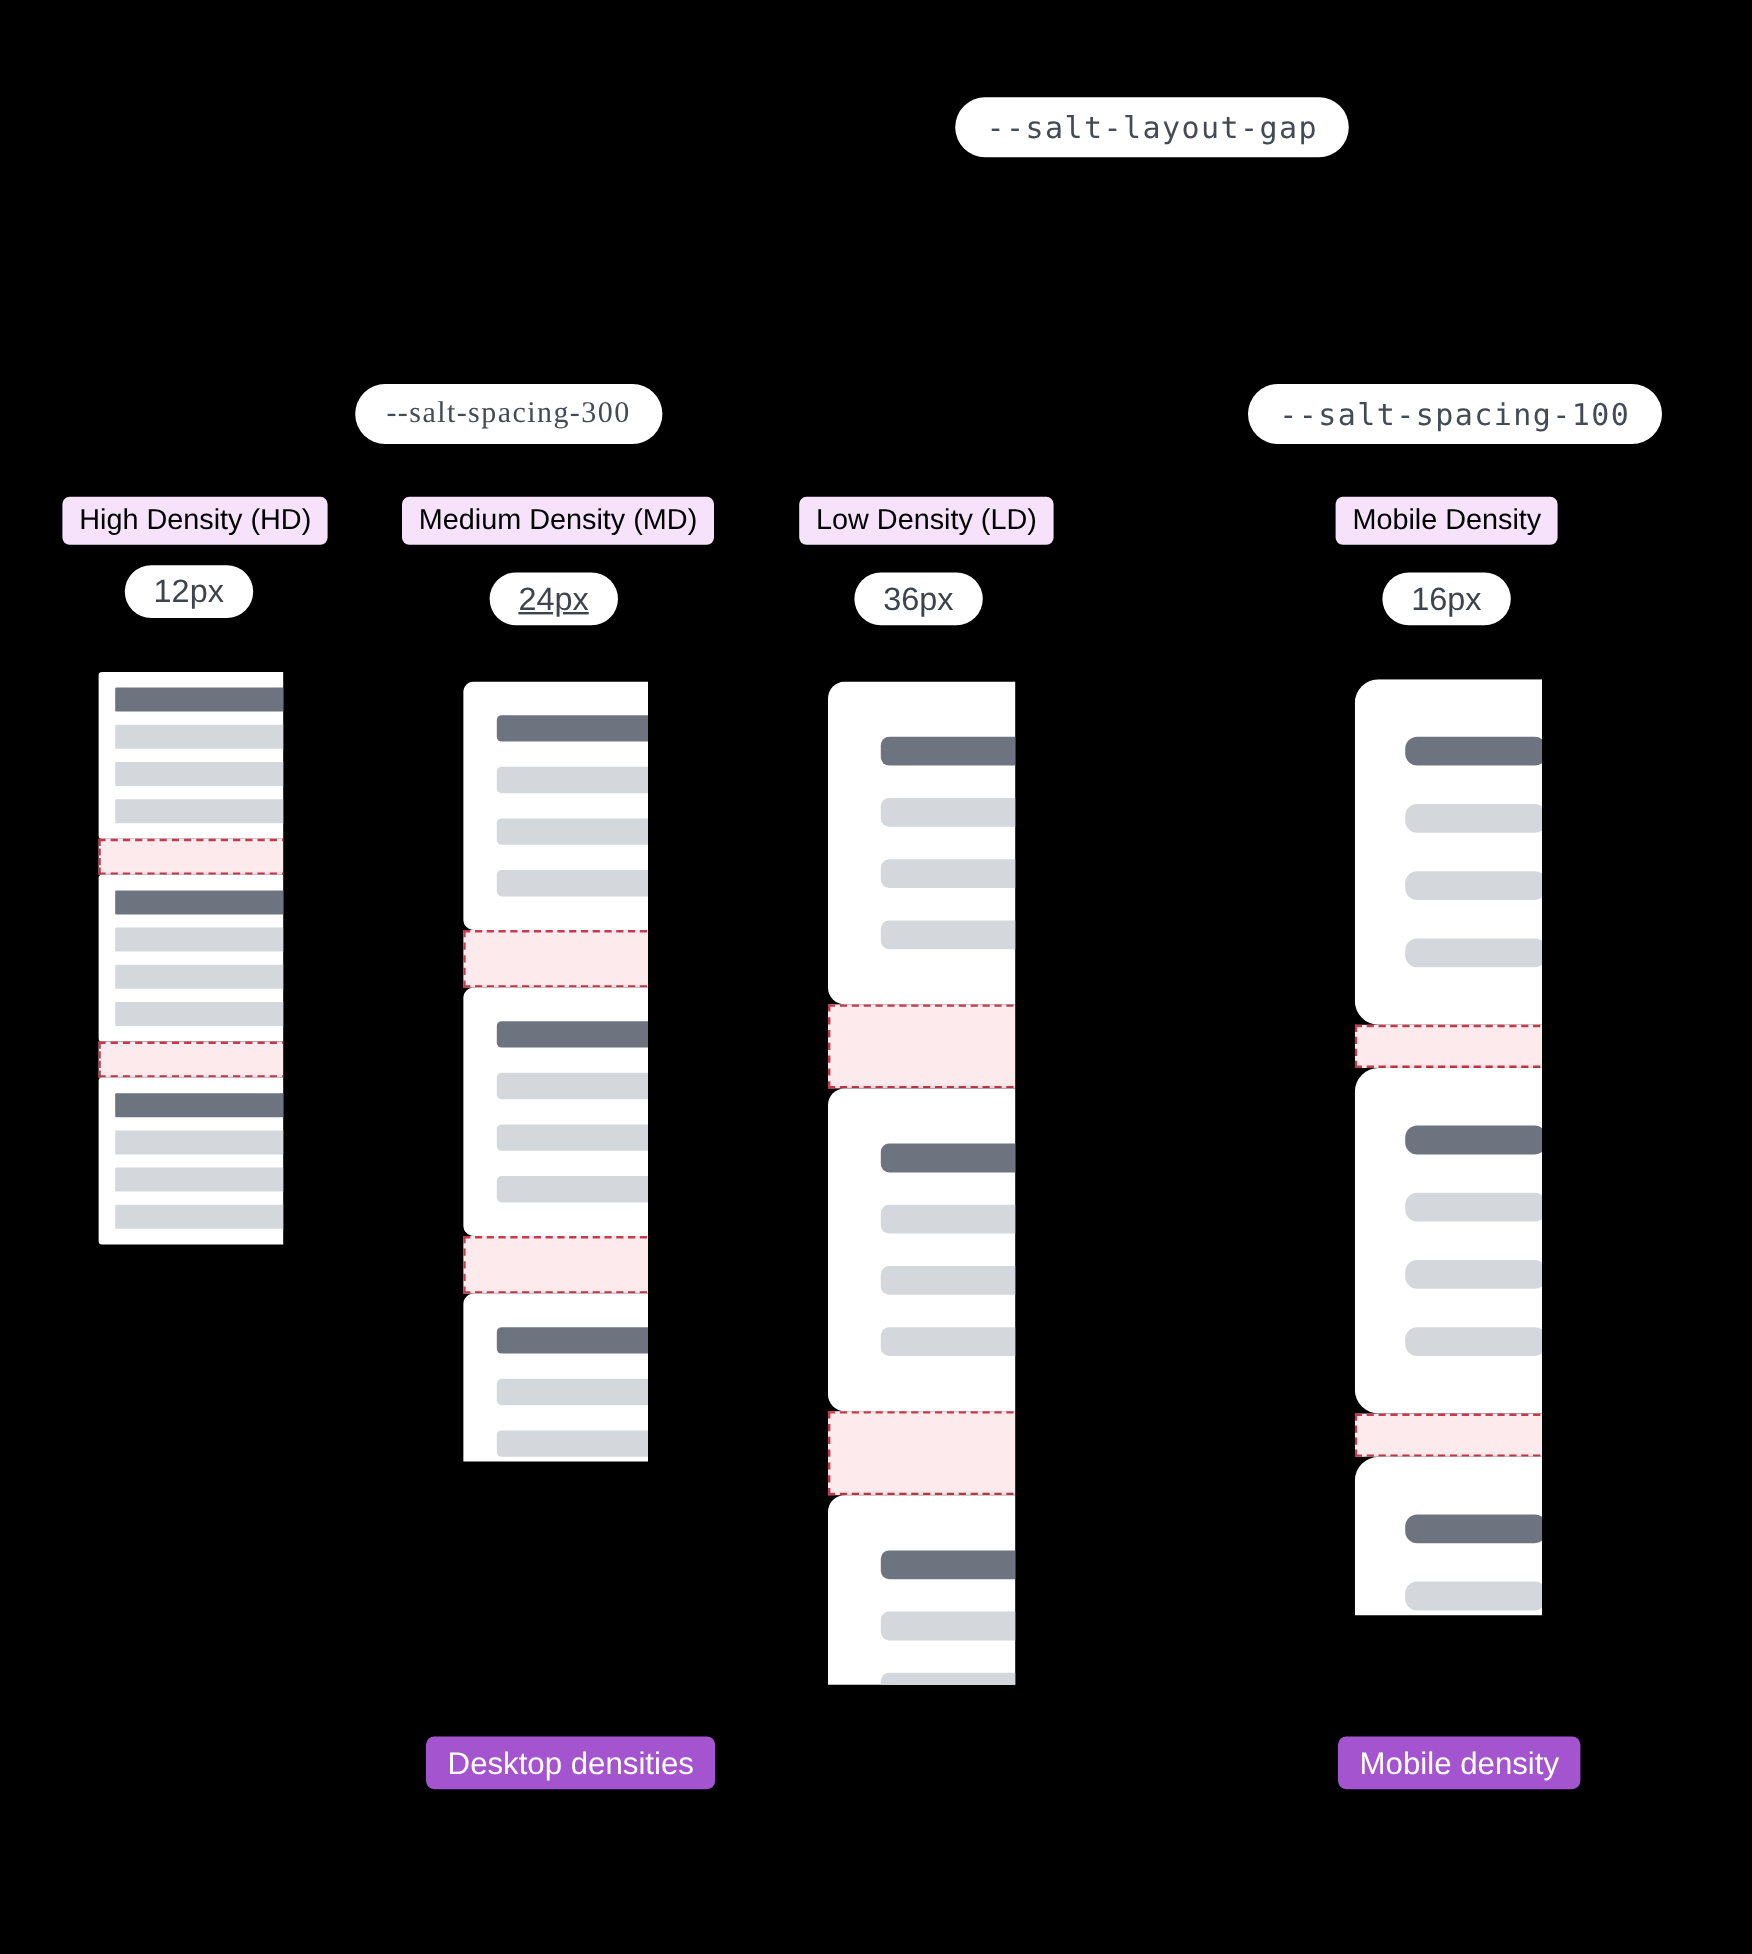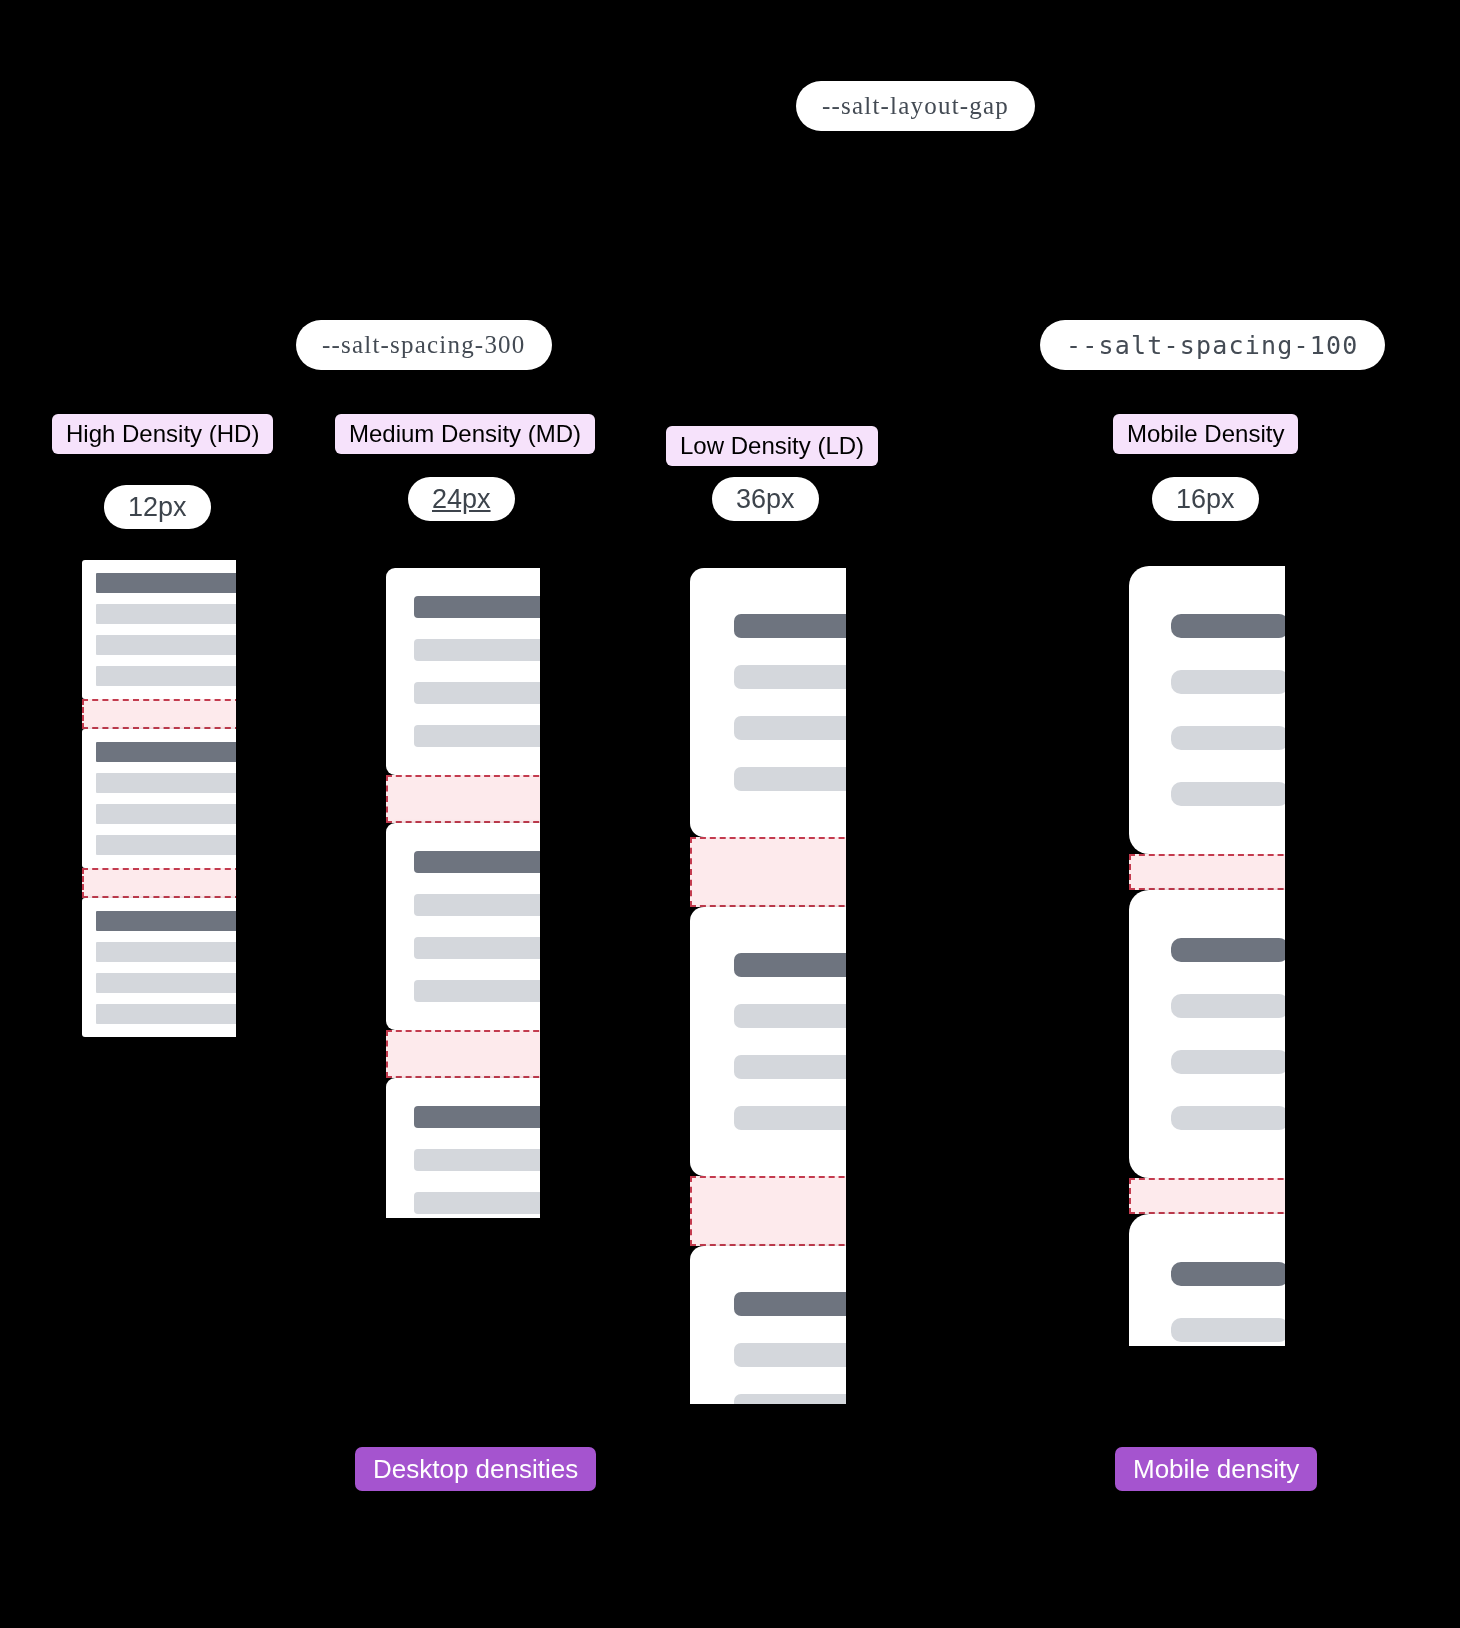--- a/index.html
+++ b/index.html
@@ -143,35 +143,35 @@
 
   
   .mb .card   { border-radius: 20px; padding: 48px 0; }
   .mb .bar    { height: 24px; border-radius: 10px; margin-bottom: 32px; }
   .mb .bar:last-child { margin-bottom: 0; }
   .mb .gap-band { height: 36px; }
 </style>
 </head>
 <body>
 
-<div class="token-pill" style="left:796px; top:81px;font-family:Liberation Serif, serif;">--salt-layout-gap</div>
+<div class="token-pill" style="left:796px; top:81px;">--salt-layout-gap</div>
 
 <div class="token-pill" style="left:296px; top:320px;font-family:Liberation Serif, serif;">--salt-spacing-300</div>
 
 <div class="token-pill" style="left:1040px; top:320px;">--salt-spacing-100</div>
 
 <div class="density-label" style="left:52px; top:414px;">High Density (HD)</div>
 
 <div class="density-label" style="left:335px; top:414px;">Medium Density (MD)</div>
 
-<div class="density-label" style="left:666px; top:414px;margin-top:12px;">Low Density (LD)</div>
+<div class="density-label" style="left:666px; top:414px;">Low Density (LD)</div>
 
 <div class="density-label" style="left:1113px; top:414px;">Mobile Density</div>
 
-<div class="value-pill" style="left:104px; top:485px;">12px</div>
+<div class="value-pill" style="left:104px; top:471px;">12px</div>
 
 <div class="value-pill" style="left:408px; top:477px;text-decoration:underline;">24px</div>
 
 <div class="value-pill" style="left:712px; top:477px;">36px</div>
 
 <div class="value-pill" style="left:1152px; top:477px;">16px</div>
 
 <div class="column hd" style="left:82px; top:560px; width:154px; height:500px;">
   <div class="stack" style="width:210px;">
 

